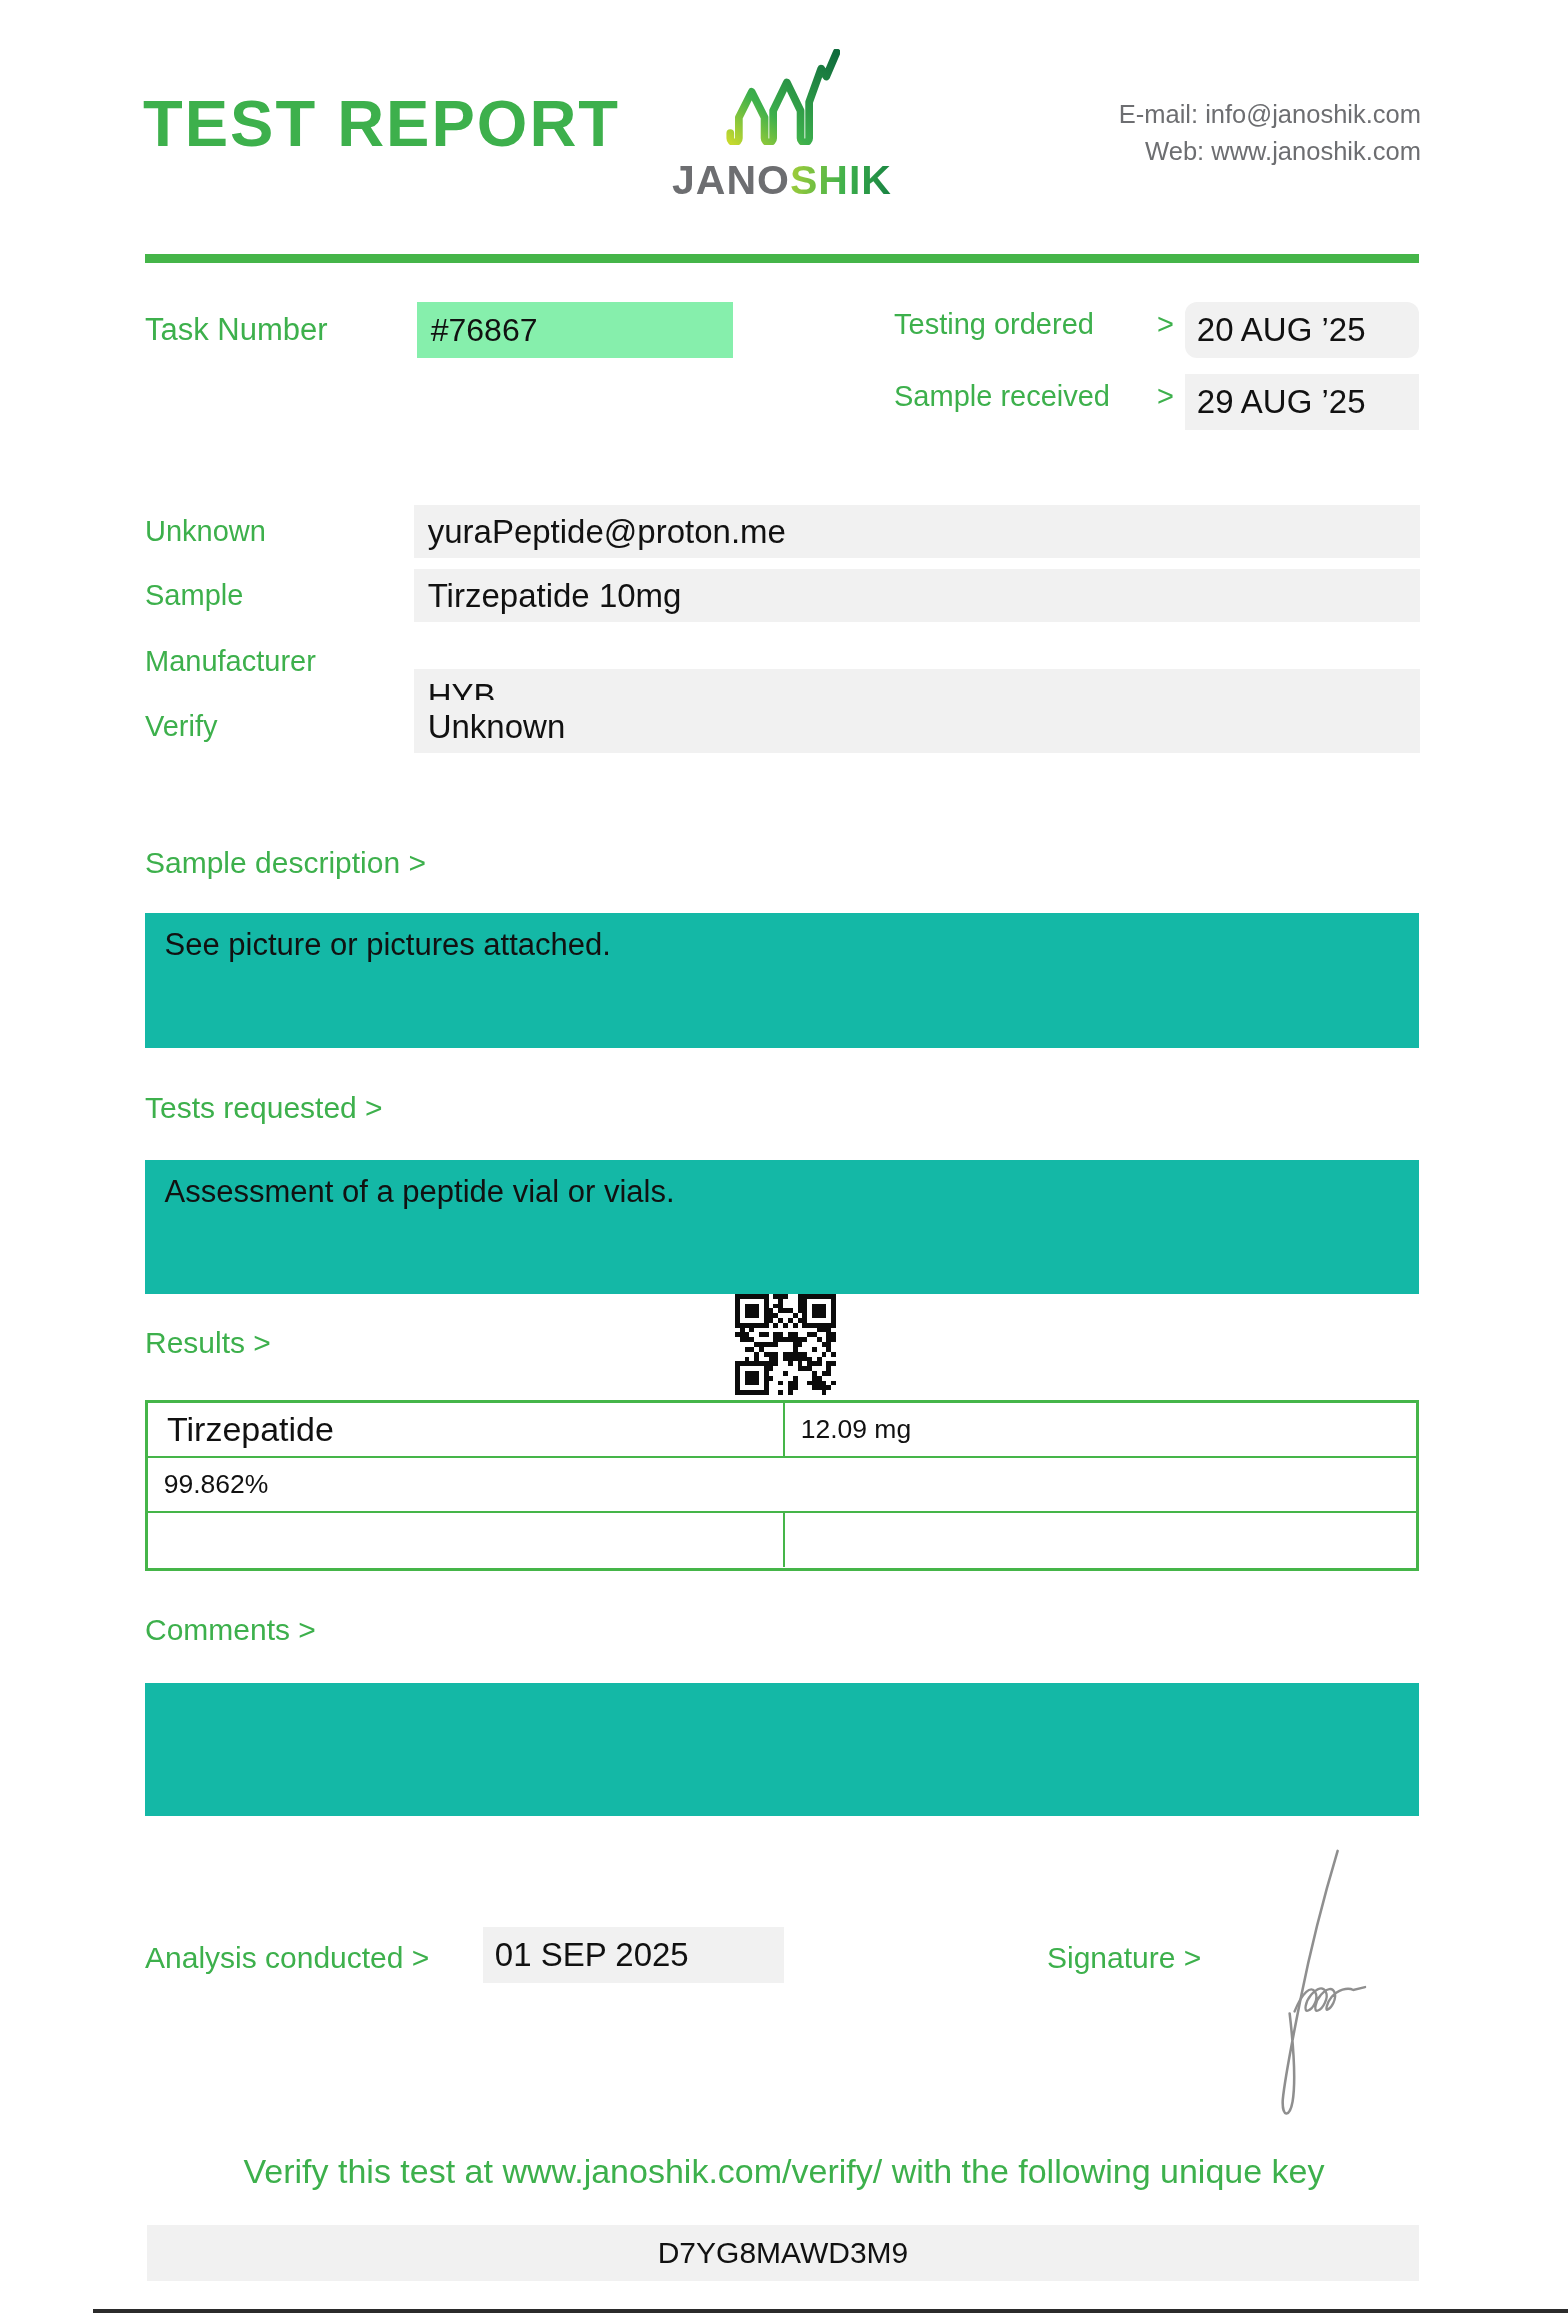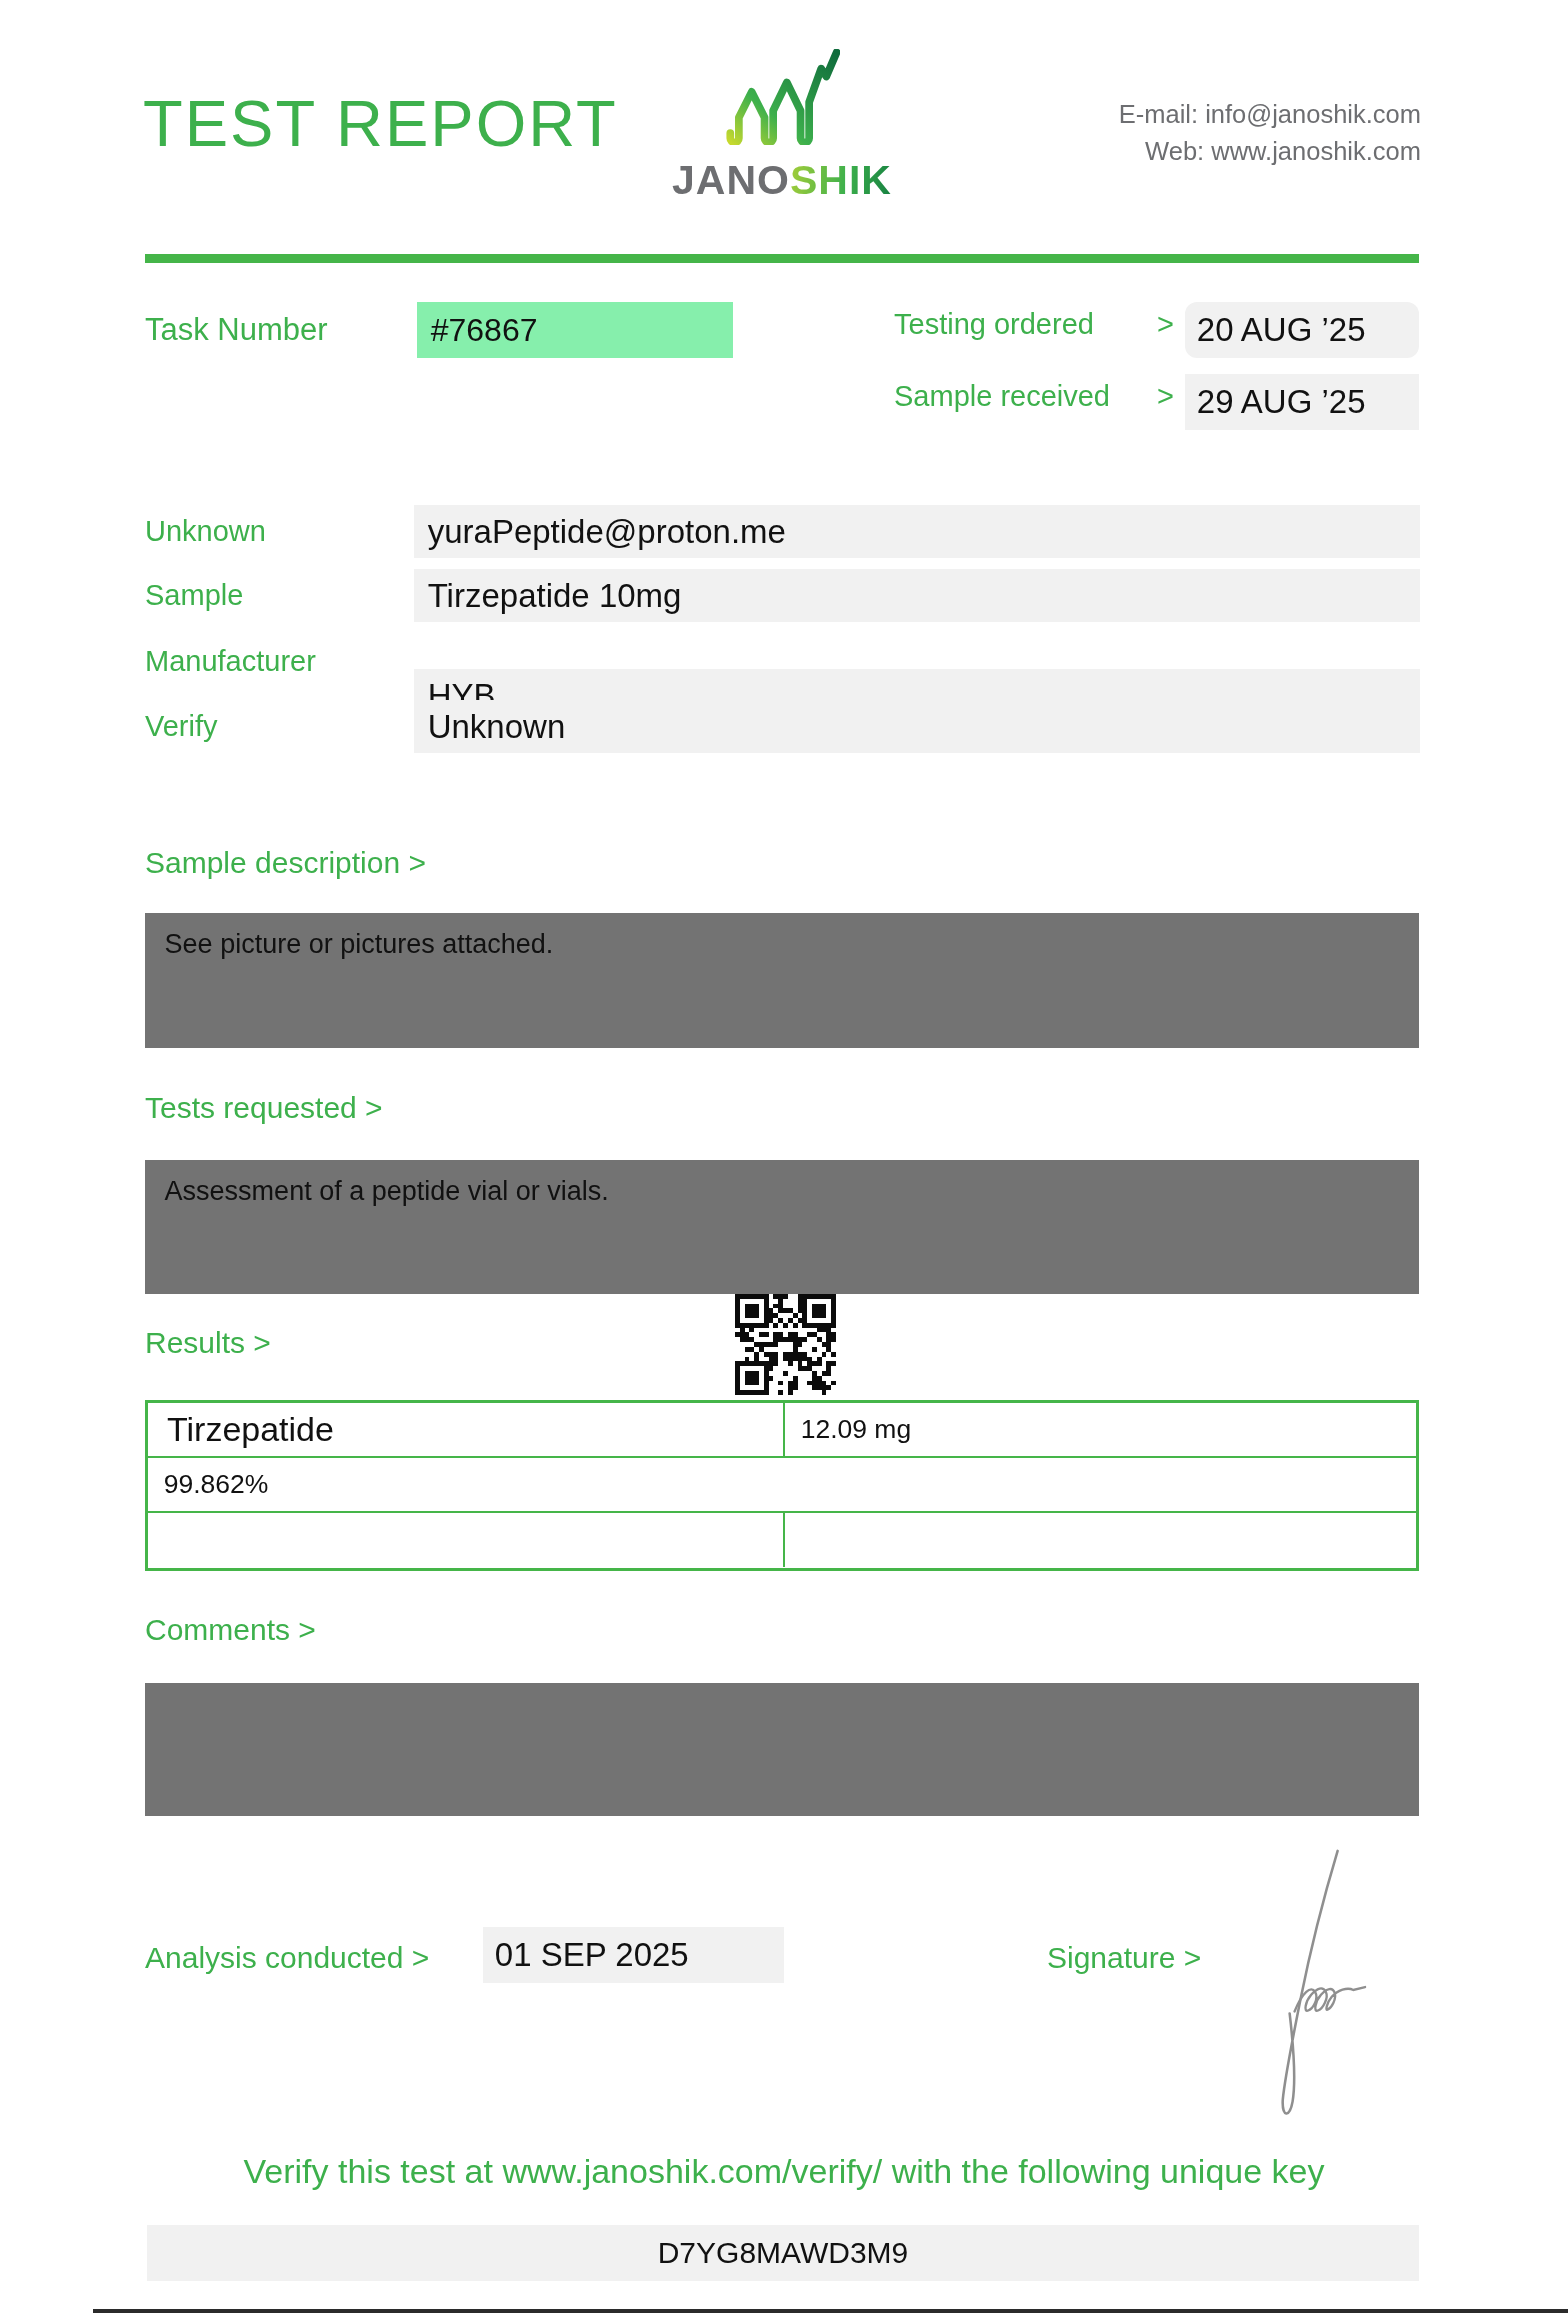--- a/index.html
+++ b/index.html
@@ -5,21 +5,21 @@
   * { margin:0; padding:0; box-sizing:border-box; }
   html,body { background:#ffffff; }
   body { font-family:"Liberation Sans","DejaVu Sans",sans-serif; }
   .page {
     position:relative; width:1568px; height:2313px; background:#ffffff;
     overflow:hidden;
   }
   .green { color:#3db04c; }
   .report-title {
     position:absolute; left:143px; top:86px;
-    font-size:65px; letter-spacing:2px; color:#3db04c; font-weight:400;
+    font-size:65px; letter-spacing:2px; color:#3db04c; font-weight:700;
   }
   
   .logo-icon { position:absolute; left:720px; top:49px; width:120px; height:96px; }
   .logo-text {
     position:absolute; left:635px; top:157px; width:294px; text-align:center;
     font-size:41px; font-weight:700; letter-spacing:1px; color:#6d6e71;
   }
   .logo-text .shik {
     background:linear-gradient(100deg,#a6ce39 0%,#3db04c 55%,#157f41 100%);
     -webkit-background-clip:text; background-clip:text; color:transparent;
@@ -52,22 +52,22 @@
   
   .info-label { position:absolute; left:145px; height:53px; line-height:53px; font-size:29px; color:#3db04c; }
   .info-box {
     position:absolute; left:414px; width:1006px; height:53px; background:#f1f1f1;
     font-size:33px; color:#111; line-height:53px; padding-left:13.7px;
     white-space:nowrap; overflow:hidden;
   }
   
   .section-heading { position:absolute; left:145px; font-size:30px; color:#3db04c; }
   .gray-block {
-    position:absolute; left:145px; width:1274px; background:#737373;
-    font-size:27px; color:#111; padding:15.7px 19.6px; line-height:31px;
+    position:absolute; left:145px; width:1274px; background:#14b8a6;
+    font-size:31px; color:#111; padding:15.7px 19.6px; line-height:31px;
   }
   
   .results-table {
     position:absolute; left:145px; top:1400px; width:1274px; height:171px;
     border:3.9px solid #45b549;
   }
   .results-row { display:flex; height:55px; border-bottom:2.9px solid #45b549; }
   .results-row:last-child { border-bottom:none; height:54px; }
   .cell-name {
     width:637px; border-right:2.9px solid #45b549; font-size:34px; color:#111;

